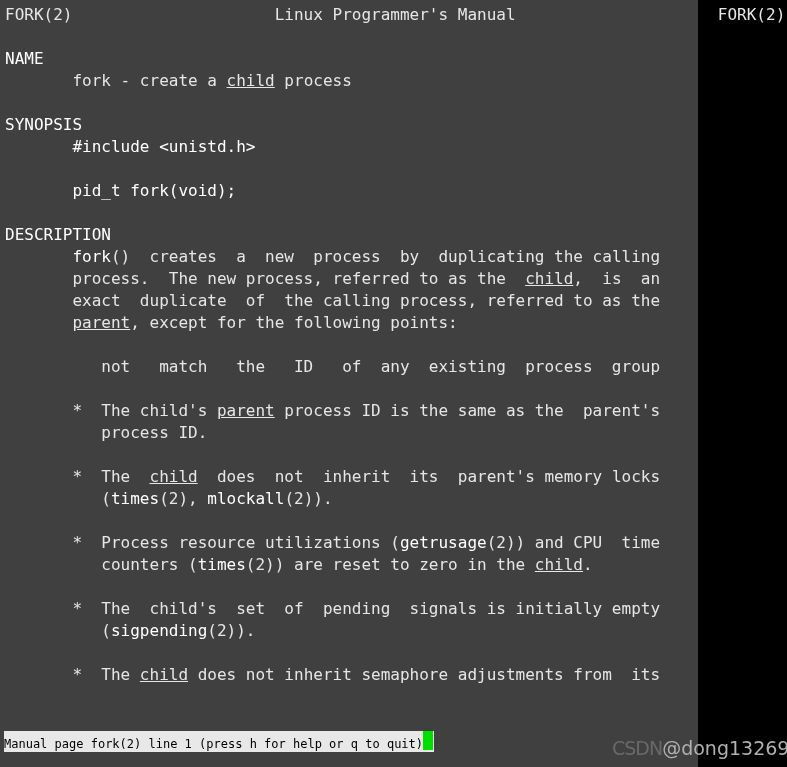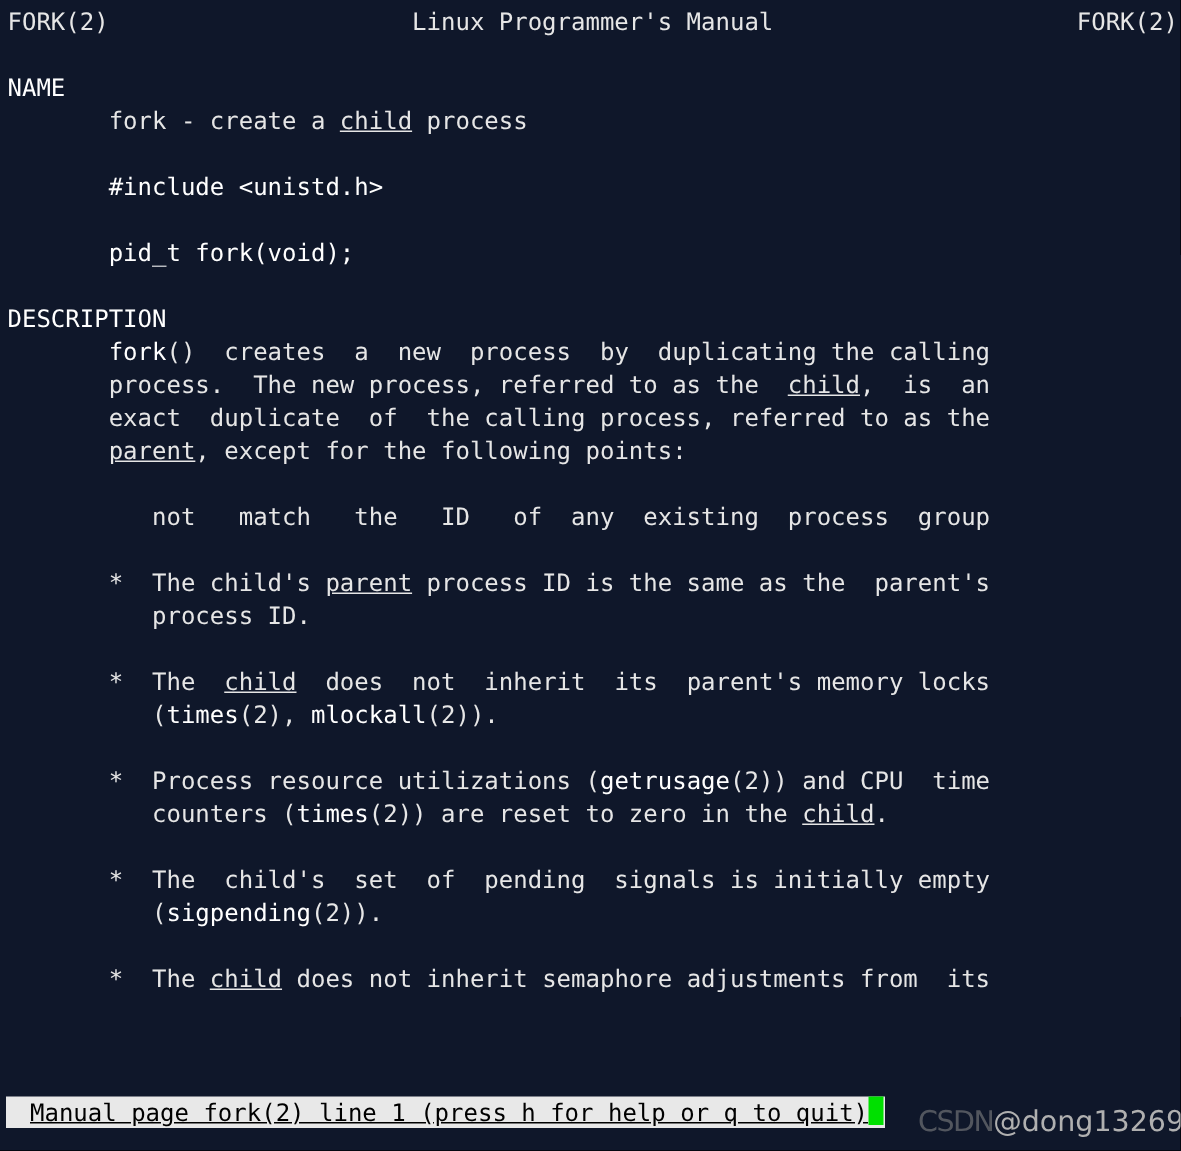--- a/index.html
+++ b/index.html
@@ -9,23 +9,23 @@
   }
   body {
     width: 787px;
     height: 767px;
     overflow: hidden;
     font-family: "DejaVu Sans Mono", "Liberation Mono", monospace;
   }
 
   #terminal {
     position: relative;
-    width: 787px;
+    width: 698px;
     height: 767px;
-    background: #0f172a;
+    background: #404040;
     color: #e6e6e6;
     font-family: "DejaVu Sans Mono", "Liberation Mono", monospace;
     font-size: 16px;
     line-height: 22px;
   }
 
   
   #pager {
     position: absolute;
     left: 0px;
@@ -53,26 +53,25 @@
   .u { text-decoration: underline; text-align: right; }
 
   
   #statusbar {
     position: absolute;
     left: 4px;
     top: 731px;
     height: 21px;
     background: #e8e8e8;
     color: #000000;
-    font-size: 16px;
+    font-size: 12px;
     line-height: 21px;
     white-space: pre;
-    padding: 0 1px 0 16px;
+    padding: 0 1px 0 0;
     display: inline-block;
-    text-decoration: underline;
   }
 
   #cursor {
     display: inline-block;
     width: 10px;
     height: 19px;
     background: #00e000;
     vertical-align: text-bottom;
     margin-bottom: 1px;
   }
@@ -107,20 +106,21 @@
 
     <div class="line"><span>FORK(2)                     Linux Programmer's Manual                     FORK(2)</span></div>
 
     <div class="line blank">&nbsp;</div>
 
     <div class="line"><span class="b">NAME</span></div>
     <div class="line"><span>       fork - create a <span class="u">child</span> process</span></div>
 
     <div class="line blank">&nbsp;</div>
 
+    <div class="line"><span class="b">SYNOPSIS</span></div>
     <div class="line"><span class="b">       #include &lt;unistd.h&gt;</span></div>
 
     <div class="line blank">&nbsp;</div>
 
     <div class="line"><span class="b">       pid_t fork(void);</span></div>
 
     <div class="line blank">&nbsp;</div>
 
     <div class="line"><span class="b">DESCRIPTION</span></div>
 

